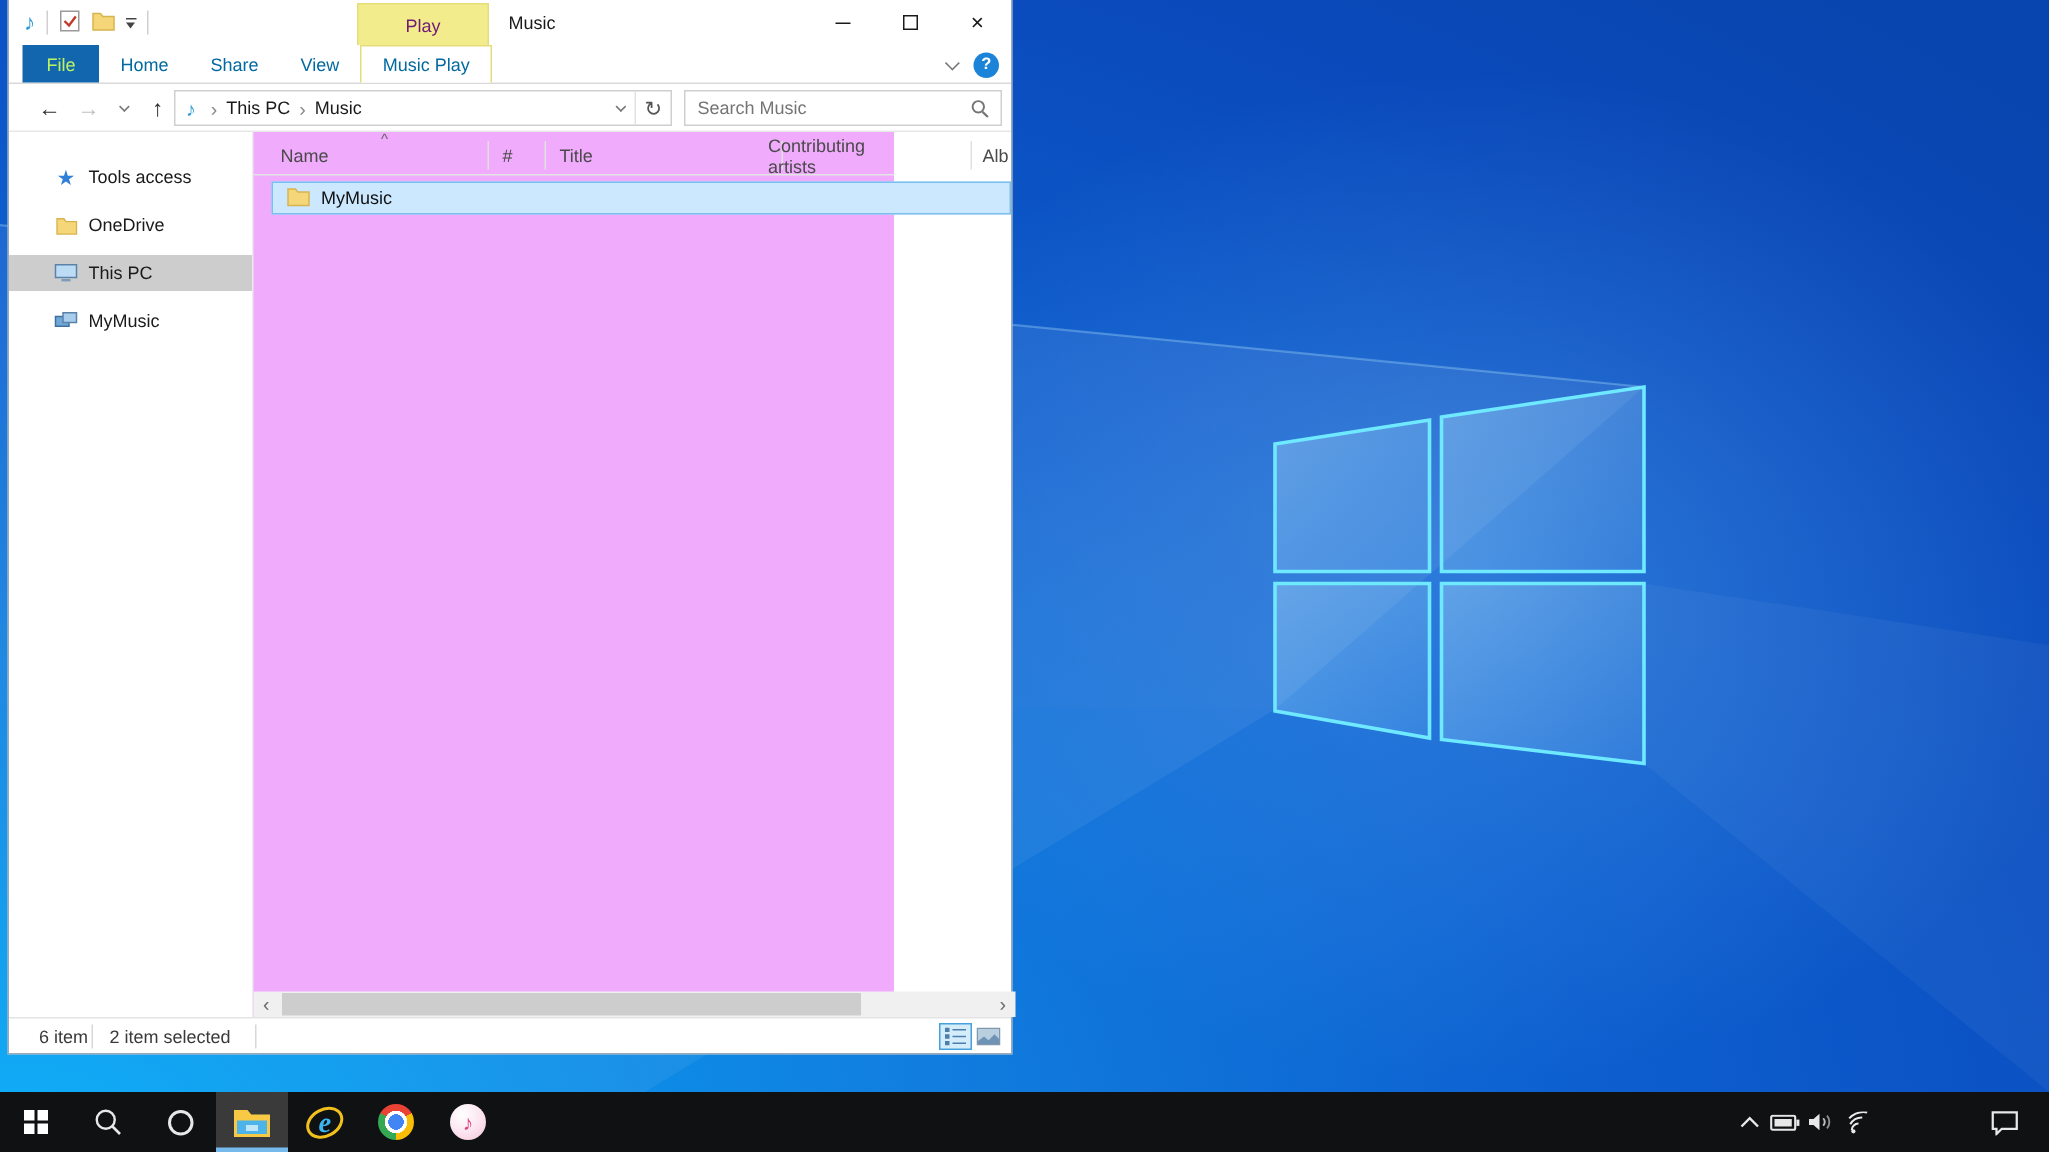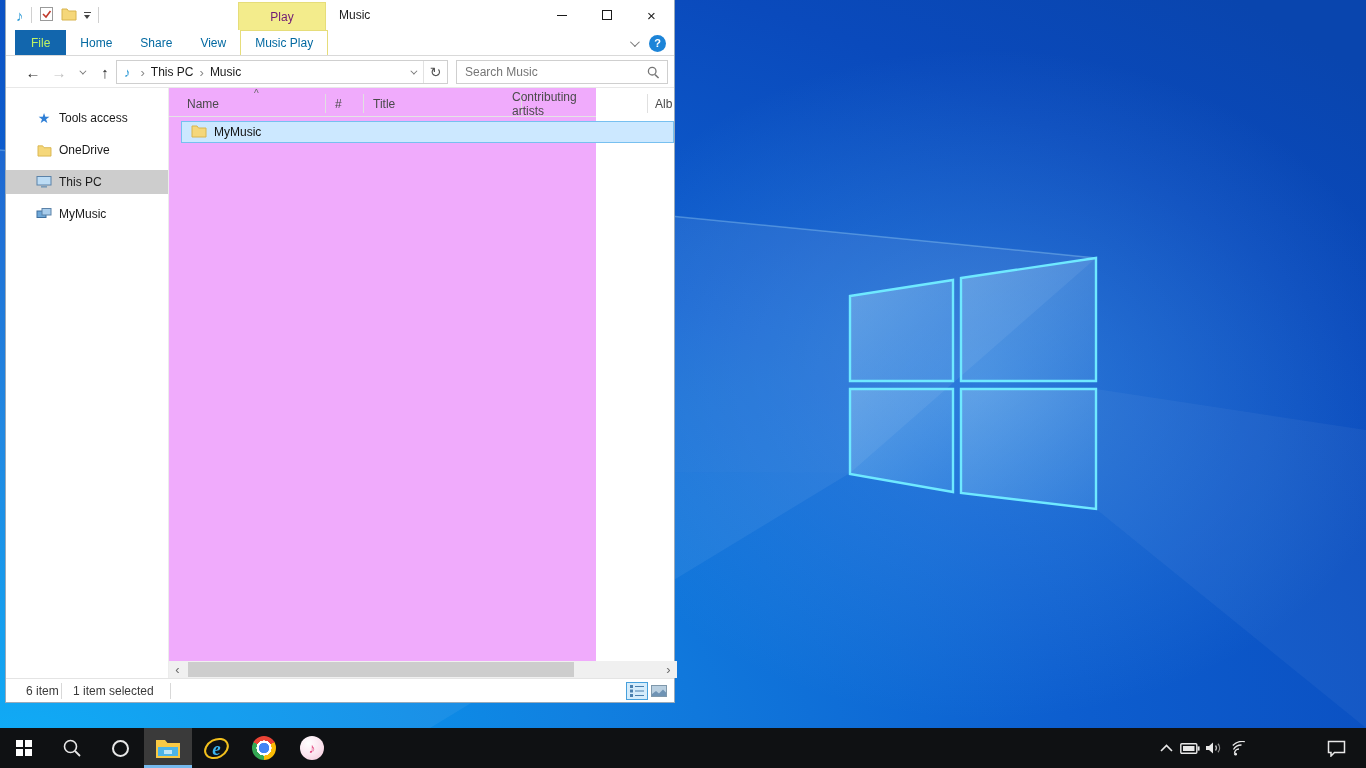--- a/index.html
+++ b/index.html
@@ -286,21 +286,21 @@
       <div class="hscroll">
         <span class="hs-arrow" style="left:0;">‹</span>
         <span class="hs-thumb"></span>
         <span class="hs-arrow" style="right:0;">›</span>
       </div>
     </div>
 
     <div class="statusbar">
       <span class="st-text" style="left:20px;">6 item</span>
       <span class="st-sep" style="left:55px;"></span>
-      <span class="st-text" style="left:67px;">1 item selected</span>
+      <span class="st-text" style="left:67px;">2 item selected</span>
       <span class="st-sep" style="left:164px;"></span>
       <div class="view-btn active" style="right:26px;">
         <svg width="14" height="12" viewBox="0 0 14 12">
           <g fill="#4a7fae">
               <rect x="0" y="0" width="3" height="3"></rect>
               <rect x="5" y="1" width="9" height="1"></rect>
               <rect x="0" y="4.5" width="3" height="3"></rect>
               <rect x="5" y="5.5" width="9" height="1"></rect>
               <rect x="0" y="9" width="3" height="3"></rect>
               <rect x="5" y="10" width="9" height="1"></rect>

